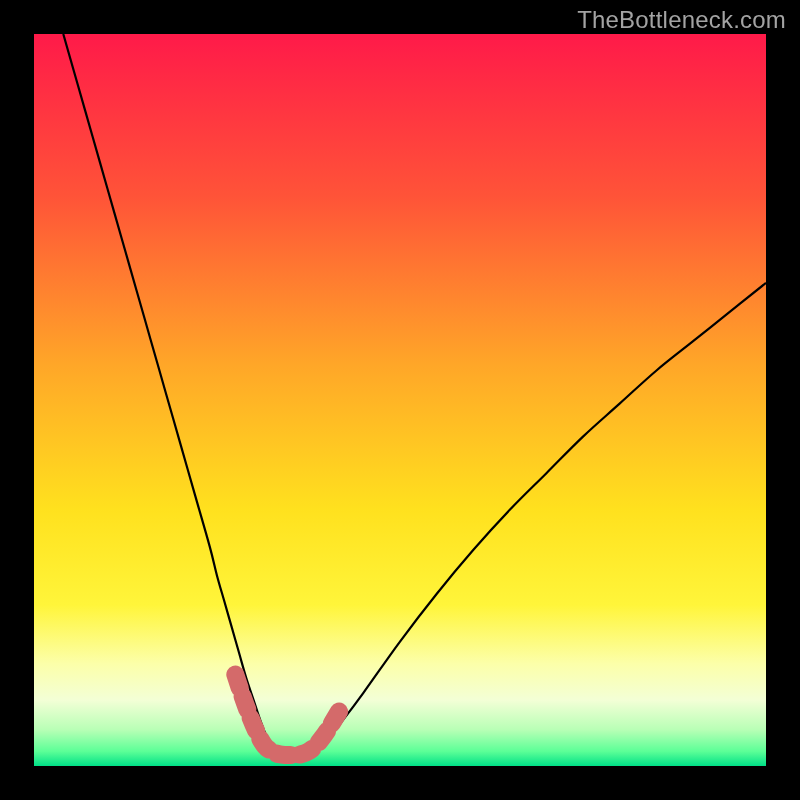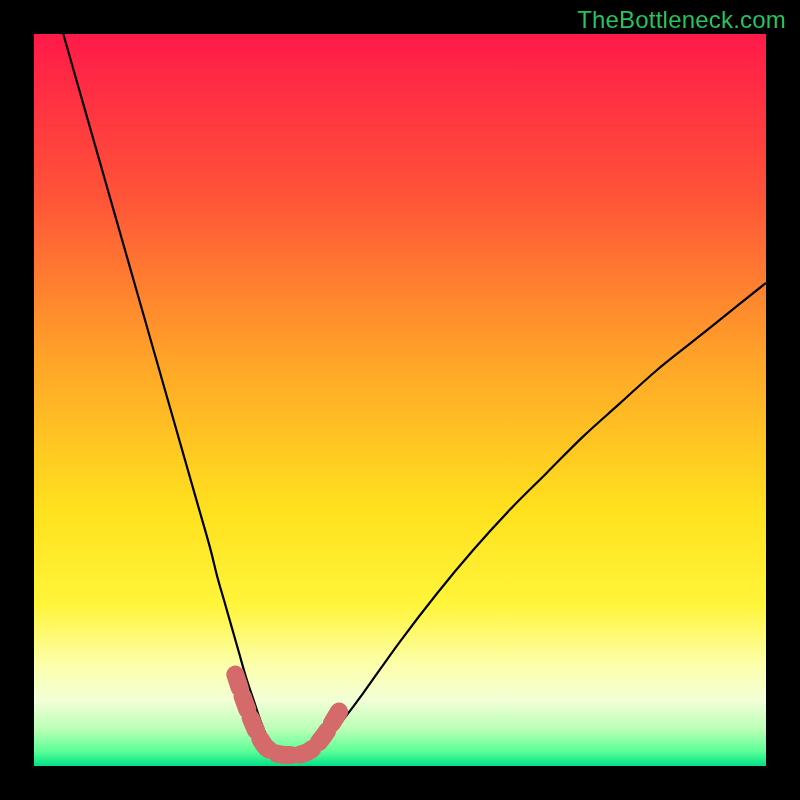--- a/index.html
+++ b/index.html
@@ -23,21 +23,21 @@
     left: 34px;
     top: 34px;
     width: 732px;
     height: 732px;
     overflow: hidden;
   }
   .watermark {
     position: absolute;
     top: 6px;
     right: 14px;
-    color: #22c55e;
+    color: #a3a3a3;
     font-size: 24px;
     font-weight: 500;
     letter-spacing: 0.2px;
     font-family: Arial, sans-serif;
     text-align: center;
   }
   svg { display: block; }
 </style>
 </head>
 <body>

